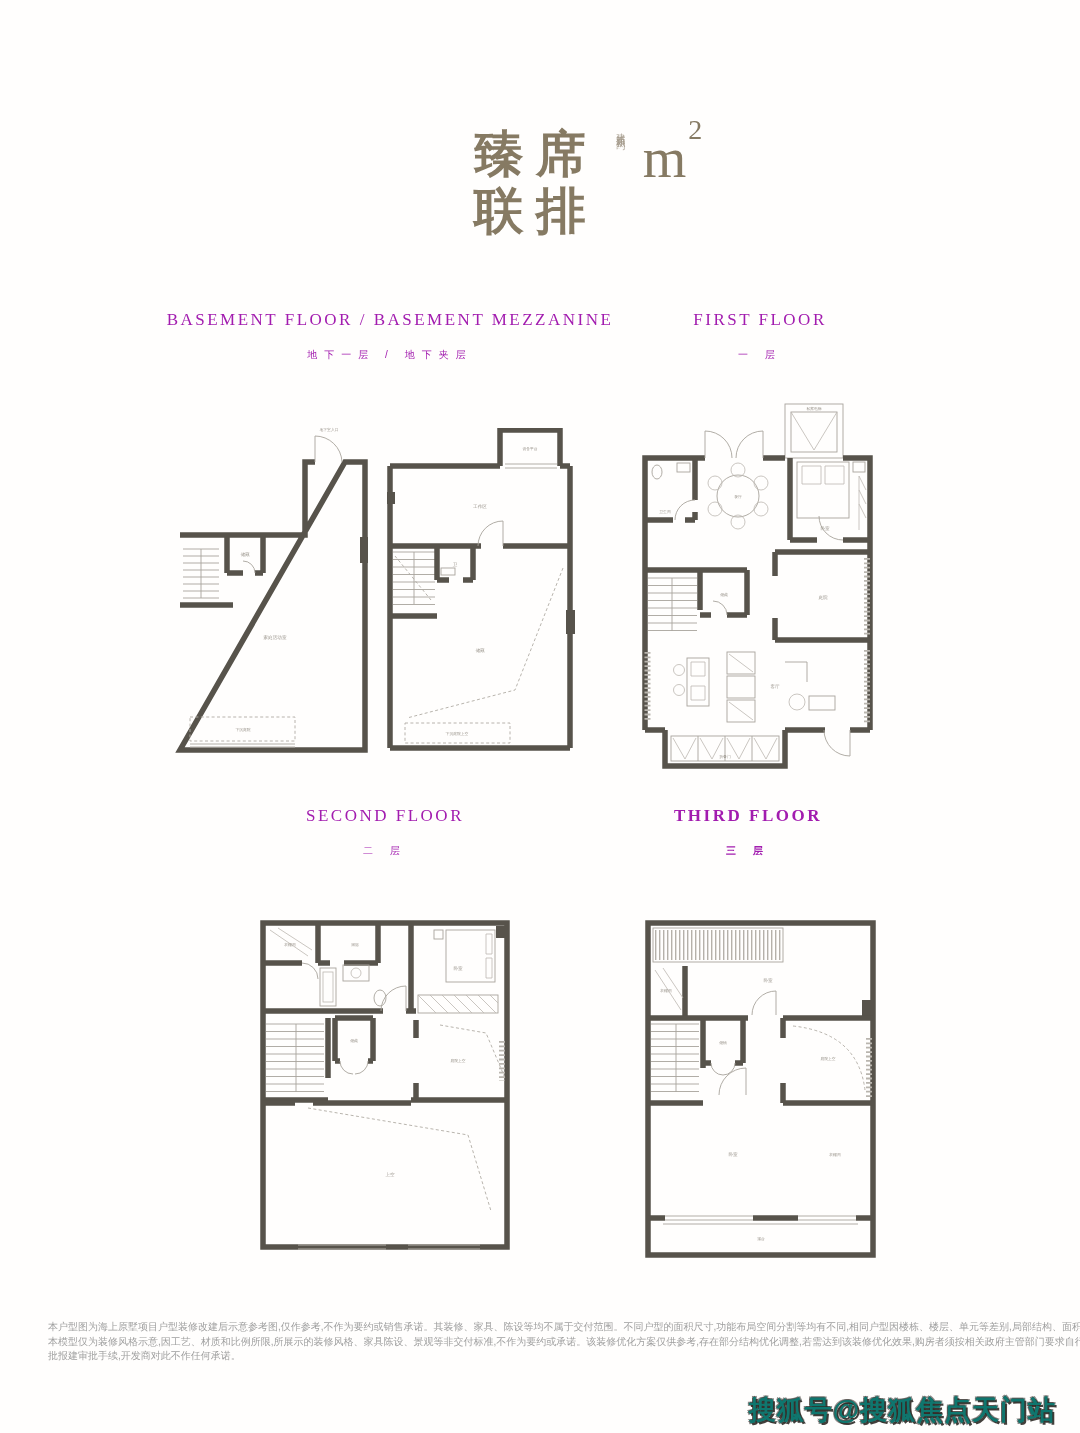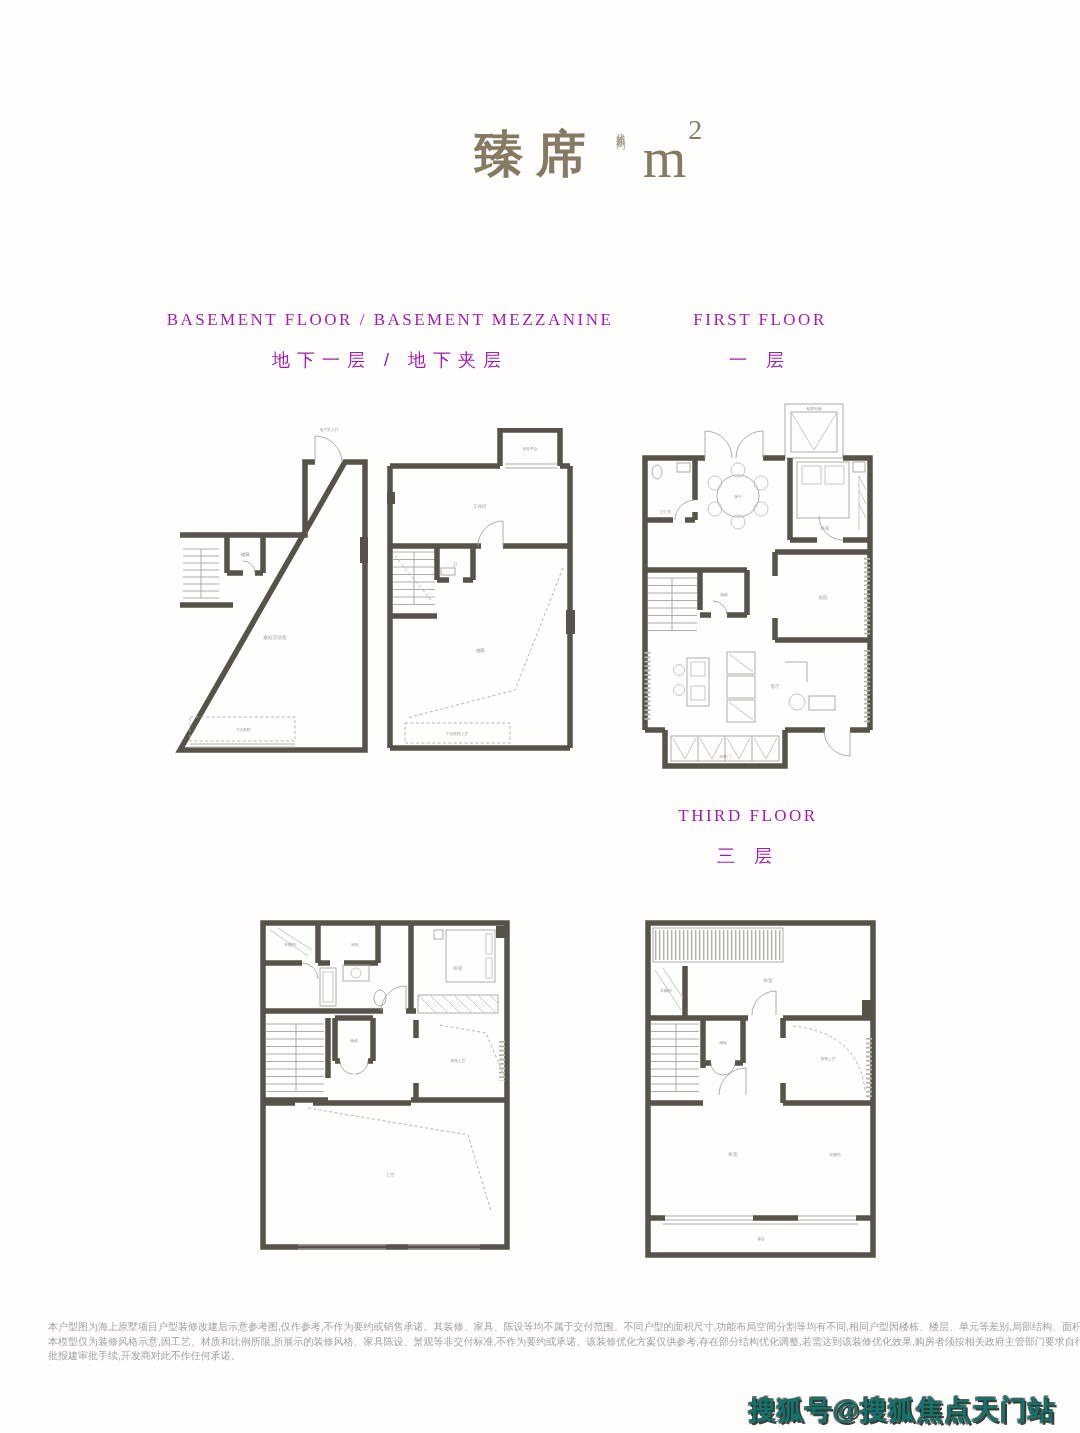--- a/index.html
+++ b/index.html
@@ -16,21 +16,21 @@
   .hero-figure{display:flex;align-items:baseline;color:#867a63;
         font-family:"Liberation Serif","DejaVu Serif",serif;}
   .hero-num{font-size:132px;line-height:110px;letter-spacing:2px;}
   .hero-unit{font-size:56px;margin-left:4px;}
   .hero-sup{font-size:28px;vertical-align:super;position:relative;top:-38px;margin-left:2px;}
 
   
   .sec{position:absolute;text-align:center;color:#a21caf;}
   .sec-en{font-family:"Liberation Serif","DejaVu Serif",serif;font-size:17px;
         letter-spacing:2.5px;white-space:nowrap;}
-  .sec-cn{font-size:18px;letter-spacing:7px;margin-top:18px;white-space:nowrap;}
+  .sec-cn{font-size:10px;letter-spacing:7px;margin-top:18px;white-space:nowrap;}
 
   
   .plan{position:absolute;}
   .w{stroke:#57534b;stroke-width:5.5;fill:none;stroke-linecap:butt;}
   .fw{fill:#57534b;stroke:none;}
   .tl{stroke:#a8a49c;stroke-width:0.9;fill:none;}
   .tl2{stroke:#bcb8b1;stroke-width:0.8;fill:none;}
   .dash{stroke:#b0aca4;stroke-width:0.9;fill:none;stroke-dasharray:3 2.4;}
   .win{stroke:#b9b5ae;stroke-width:6;fill:none;stroke-dasharray:1.8 2.6;}
   .winthin{stroke:#b2aea7;stroke-width:1;fill:none;}
@@ -49,37 +49,42 @@
                     1px -1px 0 rgba(45,42,38,.55),-1px 1px 0 rgba(45,42,38,.55);margin-left:40px;}
 </style>
 </head>
 <body>
 
 <div class="page">
 
   <div class="hero">
     <div class="hero-title">
       <div>臻席</div>
+      <div>联排</div>
     </div>
     <div class="hero-note">建筑面积约</div>
     <div class="hero-figure">
       <span class="hero-unit">m</span>
       <span class="hero-sup">2</span>
     </div>
   </div>
 
   <div class="sec" style="left:110px;top:310px;width:560px;">
     <div class="sec-en">BASEMENT FLOOR / BASEMENT MEZZANINE</div>
     <div class="sec-cn">地下一层 / 地下夹层</div>
   </div>
   <div class="sec" style="left:610px;top:310px;width:300px;">
     <div class="sec-en">FIRST FLOOR</div>
     <div class="sec-cn">一 层</div>
   </div>
-  <div class="sec" style="left:598px;top:806px;width:300px;">
+  <div class="sec" style="left:185px;top:806px;width:400px;">
+    <div class="sec-en">SECOND FLOOR</div>
+    <div class="sec-cn">二 层</div>
+  </div>
+  <div class="sec" style="left:598px;top:806px;width:300px;font-weight:bold;">
     <div class="sec-en">THIRD FLOOR</div>
     <div class="sec-cn">三 层</div>
   </div>
 
   <svg class="plan" style="left:175px;top:425px;" width="195" height="330" viewBox="0 0 195 330">
     <text class="rls" x="154" y="6">地下室入口</text>
 
     <path class="w" d="M5,110 H130 V37 H140 M170,37 H190 V325 H5 Z"></path>
     <path class="tl" d="M140,37 V11 M140,11 A27,27 0 0 1 167,37"></path>
     <rect class="fw" x="185" y="112" width="8" height="26"></rect>

